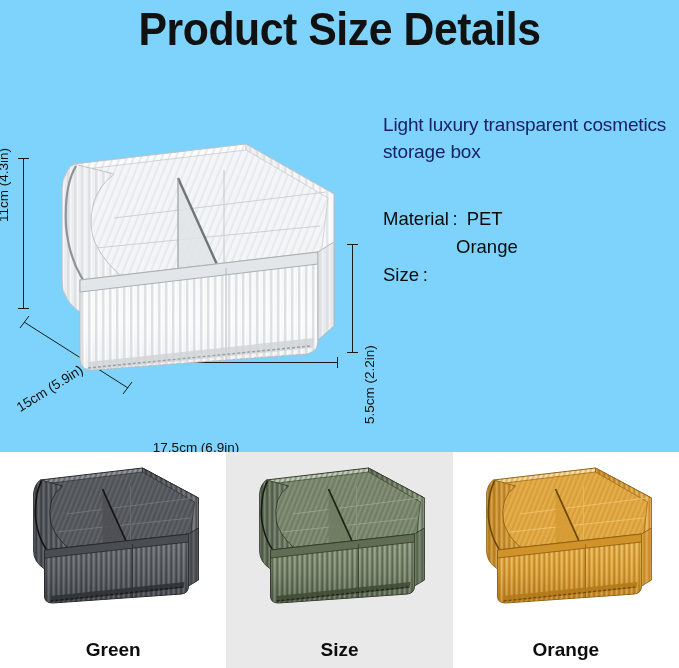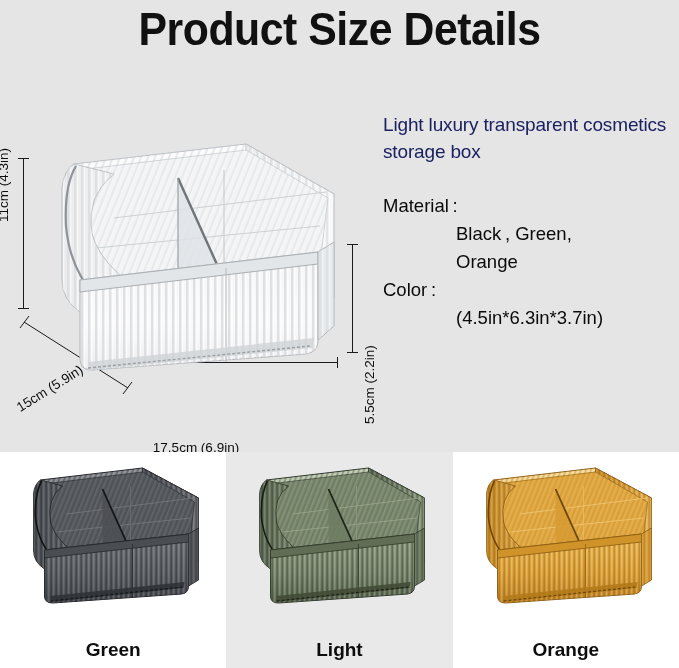--- a/index.html
+++ b/index.html
@@ -2,21 +2,21 @@
 <html><head>
 <meta charset="utf-8">
 <style>
   * { box-sizing: border-box; margin: 0; padding: 0; }
   html, body {
     width: 679px; height: 668px;
     background: #ffffff;
     font-family: "Liberation Sans", sans-serif;
     overflow: hidden;
   }
-  #page { position: relative; width: 679px; height: 668px; background: #e5e5e5; }
+  #page { position: relative; width: 679px; height: 668px; background: #7dd3fc; }
 
   
   .page-title {
     position: absolute; left: 0; top: 2px; width: 679px;
     text-align: center;
     font-family: "Liberation Sans", sans-serif;
     font-size: 46px; font-weight: 700; letter-spacing: -0.5px;
     color: #111111;
     transform: scaleX(0.93); transform-origin: center top;
     white-space: nowrap;
@@ -44,21 +44,21 @@
   .lbl-depth  { left: 14px; top: 330px; transform: rotate(-32deg); transform-origin: left top; }
   .lbl-width  { left: 196px; top: 368px; transform: translateX(-50%); }
   .lbl-right  { left: 362px; top: 352px; transform: rotate(-90deg); transform-origin: left top; }
 
   
   .info-block { position: absolute; left: 383px; top: 40px; width: 292px; }
   .info-heading {
     font-size: 19px; font-weight: 400; line-height: 1.42;
     color: #1b2161; letter-spacing: -0.15px;
   }
-  .spec-list { margin-top: 26px; }
+  .spec-list { margin-top: 39px; }
   .spec-row { display: flex; font-size: 18.5px; line-height: 1.52; color: #0a0a0a; }
   .spec-key { flex: 0 0 auto; white-space: pre; }
   .spec-val { flex: 1 1 auto; }
   .spec-cont { padding-left: 73px; font-size: 18.5px; line-height: 1.52; color: #0a0a0a; }
 
   
   .variants { position: absolute; left: 0; top: 452px; width: 679px; height: 216px; display: flex; }
   .variant { position: relative; width: 226.33px; height: 216px; }
   .variant.panel-tint { background: #e9e9e9; }
   .variant-stage { position: absolute; left: 50%; top: 10px; transform: translateX(-50%); width: 205px; height: 150px; }
@@ -165,29 +165,28 @@
       </svg>
     </div>
 
     <div class="info-block">
       <div class="info-heading">Light luxury transparent cosmetics storage box</div>
 
       <div class="spec-list">
 
         <div class="spec-row">
           <span class="spec-key">Material :</span>
+          <span class="spec-val" style="padding-left:9px;">PET</span>
         </div>
 
-        <div class="spec-cont">Black ,  Green,</div>
         <div class="spec-cont">Orange</div>
 
         <div class="spec-row">
-          <span class="spec-key">Color :</span>
+          <span class="spec-key">Size :</span>
         </div>
-        <div class="spec-cont">(4.5in*6.3in*3.7in)</div>
       </div>
     </div>
   </div>
 
   <div class="variants">
 
     <div class="variant" style="background: rgb(255, 255, 255);">
       <div class="variant-stage">
         <svg viewBox="0 0 205 150" width="205" height="150">
           <defs>
@@ -283,21 +282,21 @@
           <path d="M34,88 L178,72 L178,124 Q178,131 171,132 L42,141 Q34,141 34,134 Z" fill="url(#gnFront)" stroke="#2b3327" stroke-width="1"></path>
           <path d="M34,88 L178,72 L178,124 Q178,131 171,132 L42,141 Q34,141 34,134 Z" fill="url(#gnRib)" opacity="0.9"></path>
           <path d="M34,88 L178,72 L178,80 L34,96 Z" fill="#616e55" stroke="#303825" stroke-width="0.8"></path>
           <line x1="122" y1="82" x2="122" y2="136" stroke="#39422e" stroke-width="0.9"></line>
           <path d="M40,134 L174,120 L173,126 L41,140 Z" fill="#414b36" opacity="0.9"></path>
           <path d="M40,139 L172,125" stroke="#1d2317" stroke-width="1.2" stroke-dasharray="3 2"></path>
           <path d="M178,72 L188,66 L188,118 L178,124 Z" fill="#66735a" stroke="#2b3327" stroke-width="0.9"></path>
           <path d="M178,72 L188,66 L188,118 L178,124 Z" fill="url(#gnRib)" opacity="0.6"></path>
         </svg>
       </div>
-      <div class="variant-label">Light</div>
+      <div class="variant-label">Size</div>
     </div>
 
     <div class="variant" style="background: rgb(255, 255, 255);">
       <div class="variant-stage">
         <svg viewBox="0 0 205 150" width="205" height="150">
           <defs>
             <linearGradient id="orTop" x1="0" y1="0" x2="0" y2="1">
               <stop offset="0%" stop-color="#f7dd9f"></stop>
                 <stop offset="100%" stop-color="#e0ab48"></stop>
             </linearGradient>

